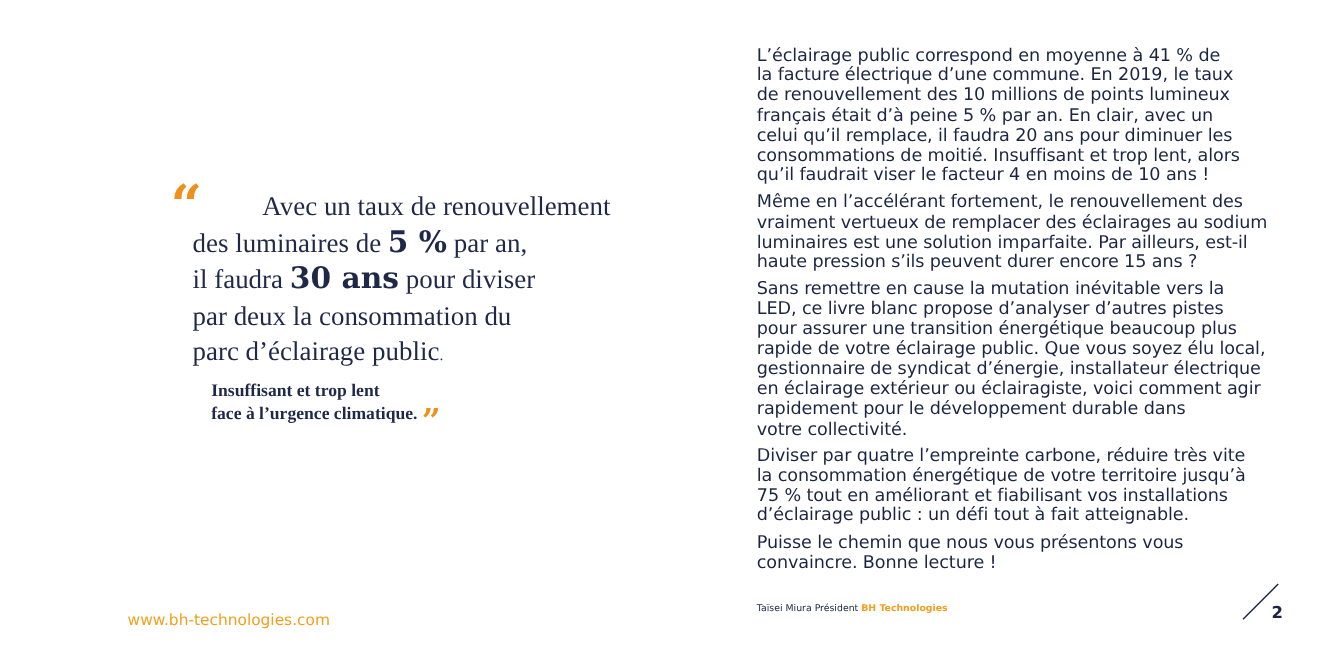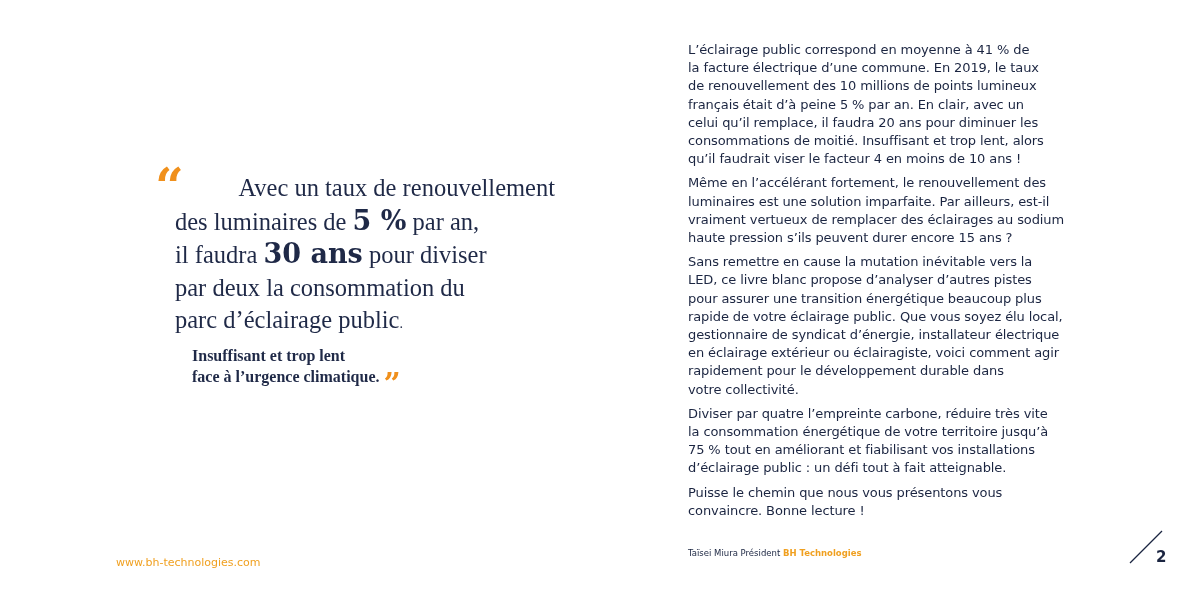--- a/index.html
+++ b/index.html
@@ -7,27 +7,27 @@
   .quote-block { position:absolute; left:155px; top:172px; width:400px; }
   .open-quote { position:absolute; left:0; top:-10px; font-family:"DejaVu Serif", serif; font-weight:bold; font-size:50px; color:#f0901c; line-height:1; }
   .quote-main { font-family:"Liberation Serif", serif; font-size:24.5px; line-height:32.5px; color:#1f2947; margin:0; padding-left:20px; }
   .quote-main .line { display:block; white-space:nowrap; }
   .quote-main .first { padding-left:16px;text-align:right; }
   .big { font-family:"DejaVu Serif", serif; font-weight:bold; font-size:27px; }
   .dot { font-size:14px; }
   .quote-sub { margin:4px 0 0 37px; font-family:"Liberation Serif", serif; font-weight:bold; font-size:16px; line-height:21.5px; color:#1f2947; }
   .quote-sub .line { display:block; white-space:nowrap; }
   .close-quote { font-family:"DejaVu Serif", serif; font-weight:bold; font-size:30px; color:#f0901c; vertical-align:-12px; line-height:0; margin-left:4px; }
-  .body-text { position:absolute; left:688px; top:41px; width:420px; font-family:"DejaVu Sans", sans-serif; font-size:13px; line-height:18.2px; color:#1b2541; letter-spacing:-0.1px; }
+  .body-text { position:absolute; left:688px; top:41px; width:420px; font-family:"DejaVu Sans", sans-serif; font-size:16px; line-height:18.2px; color:#1b2541; letter-spacing:-0.1px; }
   .body-text p { margin:0 0 6px 0; }
   .body-text .line { display:block; white-space:nowrap; }
   .signature { position:absolute; left:688px; top:548px; font-family:"DejaVu Sans", sans-serif; font-size:8.5px; color:#1b2541; }
   .signature .name { font-weight:normal; }
   .signature .company { color:#f0a020; font-weight:bold; }
-  .website { position:absolute; left:116px; top:556px; font-family:"DejaVu Sans", sans-serif; font-size:11px; color:#f0a020; }
+  .website { position:absolute; left:116px; top:556px; font-family:"DejaVu Sans", sans-serif; font-size:14px; color:#f0a020; }
   .page-num { position:absolute; left:1156px; top:548px; font-family:"DejaVu Sans", sans-serif; font-weight:bold; font-size:15px; color:#1b2541; }
   .slash { position:absolute; left:1128px; top:529px; }
 </style>
 </head>
 <body>
 
 <div class="quote-block">
   <span class="open-quote">“</span>
   <p class="quote-main">
     <span class="line first">Avec un taux de renouvellement</span>
@@ -47,22 +47,22 @@
     <span class="line">L’éclairage public correspond en moyenne à 41 % de</span>
     <span class="line">la facture électrique d’une commune. En 2019, le taux</span>
     <span class="line">de renouvellement des 10 millions de points lumineux</span>
     <span class="line">français était d’à peine 5 % par an. En clair, avec un</span>
     <span class="line">celui qu’il remplace, il faudra 20 ans pour diminuer les</span>
     <span class="line">consommations de moitié. Insuffisant et trop lent, alors</span>
     <span class="line">qu’il faudrait viser le facteur 4 en moins de 10 ans !</span>
   </p>
   <p>
     <span class="line">Même en l’accélérant fortement, le renouvellement des</span>
+    <span class="line">vraiment vertueux de remplacer des éclairages au sodium</span>
     <span class="line">luminaires est une solution imparfaite. Par ailleurs, est-il</span>
-    <span class="line">vraiment vertueux de remplacer des éclairages au sodium</span>
     <span class="line">haute pression s’ils peuvent durer encore 15 ans ?</span>
   </p>
   <p>
     <span class="line">Sans remettre en cause la mutation inévitable vers la</span>
     <span class="line">LED, ce livre blanc propose d’analyser d’autres pistes</span>
     <span class="line">pour assurer une transition énergétique beaucoup plus</span>
     <span class="line">rapide de votre éclairage public. Que vous soyez élu local,</span>
     <span class="line">gestionnaire de syndicat d’énergie, installateur électrique</span>
     <span class="line">en éclairage extérieur ou éclairagiste, voici comment agir</span>
     <span class="line">rapidement pour le développement durable dans</span>

